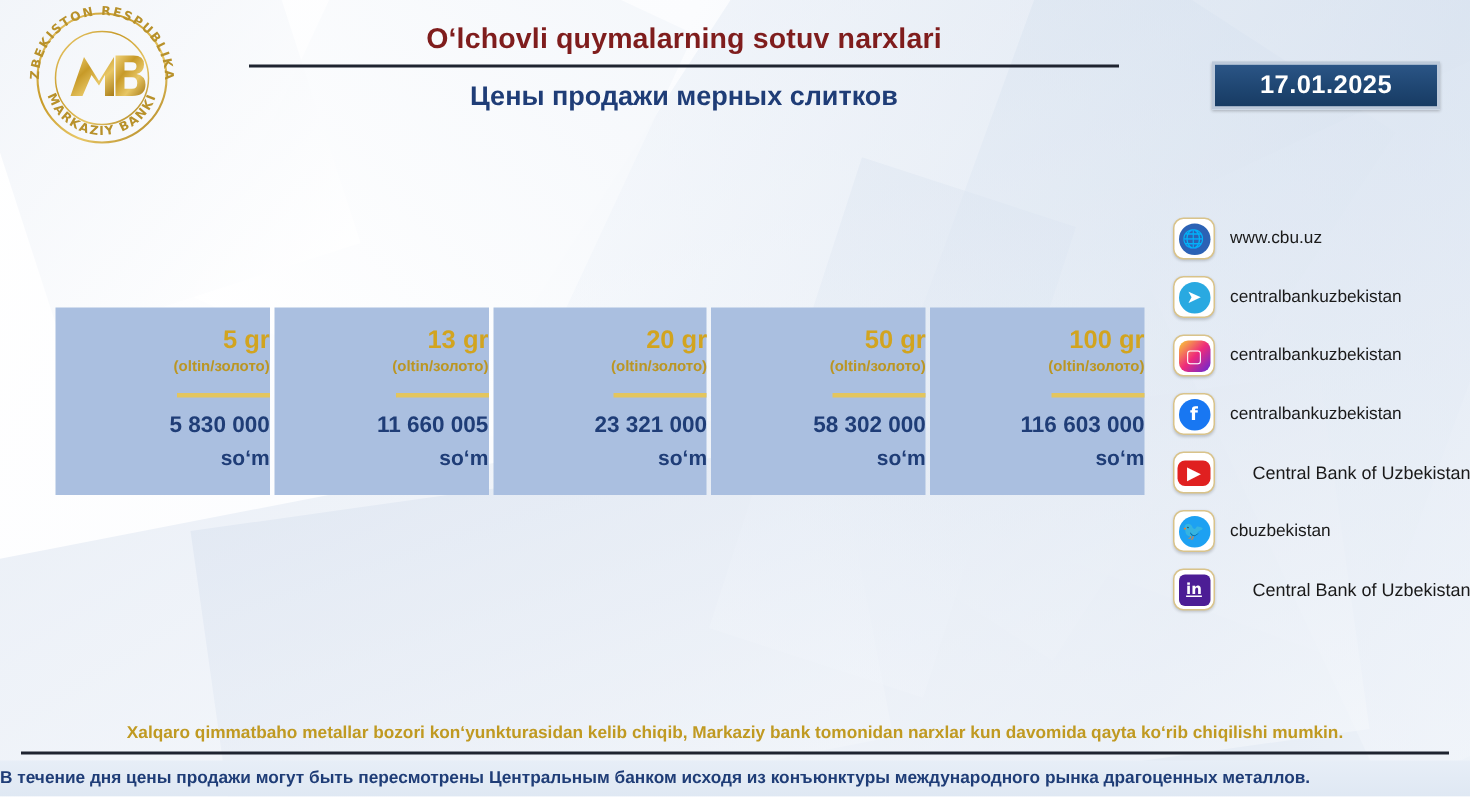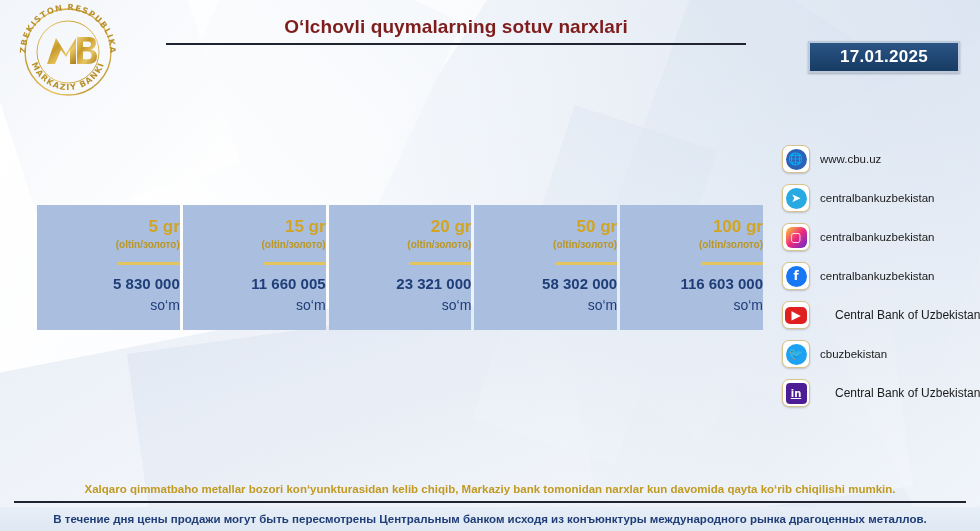--- a/index.html
+++ b/index.html
@@ -107,21 +107,21 @@
   .card .sub {
     font-size:10px; font-weight:bold; color:#bb9623; line-height:14px; margin-top:1px;
   }
   .card .bar {
     width:62px; height:3px; background:#e3c55e; margin:10px 0 9px 0;
   }
   .card .price {
     font-size:15px; font-weight:bold; color:#1f3d77; line-height:20px;margin-left:20px;
   }
   .card .cur {
-    font-size:14px; font-weight:normal; color:#1f3d77; line-height:19px; margin-top:2px;
+    font-size:14px; font-weight:bold; color:#1f3d77; line-height:19px; margin-top:2px;
   }
 
   
   #social {
     position:absolute; left:782px; top:140px; width:196px;
   }
   .srow { display:flex; align-items:center; height:38px; margin-bottom:1px; }
   .sicon {
     width:28px; height:28px; border-radius:7px;
     border:1.5px solid #d9c38a;
@@ -155,21 +155,21 @@
     font-size:11.5px; font-weight:bold; color:#c09a22; line-height:16px;
     white-space:nowrap;
   }
   #footer-rule {
     position:absolute; left:14px; top:501px; width:952px; height:2px;
     background:#1f2430;
   }
   #footer-ru {
     position:absolute; left:0; top:507px; width:980px; height:24px;
     background:linear-gradient(180deg,#e7eef7,#dfe8f3);
-    text-align:center;
+    text-align:left;
     font-size:11.5px; font-weight:bold; color:#1f3d77; line-height:24px;
     white-space:nowrap;
   }
 </style>
 </head>
 <body>
 
 <div id="bg">
   <div class="shard s1"></div>
   <div class="shard s2"></div>
@@ -206,36 +206,37 @@
       <path d="M 9 -15 L 21 -15 Q 28 -15 28 -9 Q 28 -4 23 -2.6 Q 29 -1.4 29 4.5 Q 29 12 20 12 L 9 12 Z
                M 15 -10.5 L 15 -5 L 20 -5 Q 23 -5 23 -7.8 Q 23 -10.5 20 -10.5 Z
                M 15 -0.5 L 15 7.2 L 20 7.2 Q 23.5 7.2 23.5 3.3 Q 23.5 -0.5 20 -0.5 Z" fill="url(#gold)"></path>
     </g>
   </svg>
 </div>
 
 <div id="title-block">
   <div id="title-uz">O‘lchovli quymalarning sotuv narxlari</div>
   <div id="title-rule"></div>
+  <div id="title-ru">Цены продажи мерных слитков</div>
 </div>
 
 <div id="date-badge">17.01.2025</div>
 
 <div id="cards">
 
   <div class="card">
     <div class="wt">5 gr</div>
     <div class="sub">(oltin/золото)</div>
     <div class="bar"></div>
     <div class="price">5 830 000</div>
     <div class="cur">so‘m</div>
   </div>
 
   <div class="card">
-    <div class="wt">15 gr</div>
+    <div class="wt">13 gr</div>
     <div class="sub">(oltin/золото)</div>
     <div class="bar"></div>
     <div class="price">11 660 005</div>
     <div class="cur">so‘m</div>
   </div>
 
   <div class="card">
     <div class="wt">20 gr</div>
     <div class="sub">(oltin/золото)</div>
     <div class="bar"></div>

